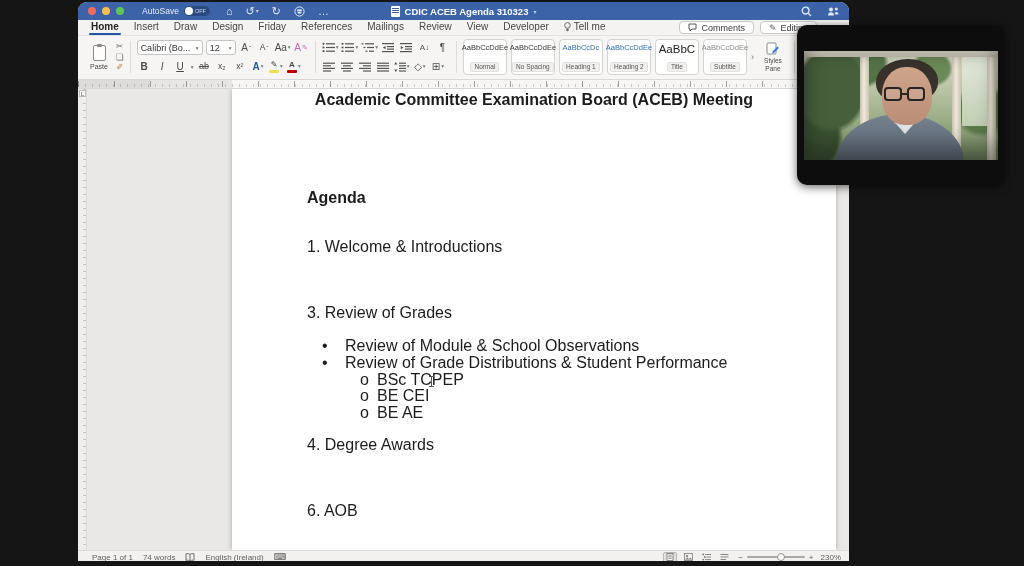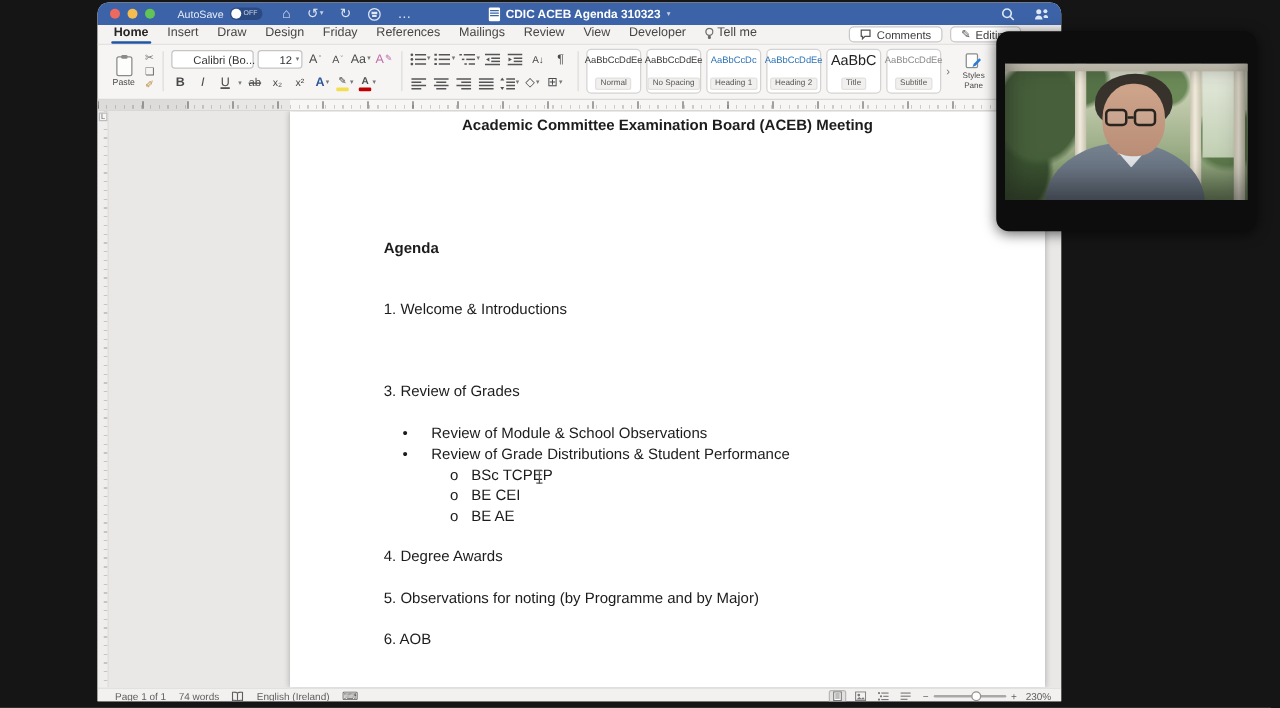--- a/index.html
+++ b/index.html
@@ -47,21 +47,21 @@
   .rbtn{min-width:15px;height:15px;display:flex;align-items:center;justify-content:center;border-radius:3px;color:#4a4a4a;font-size:10px;line-height:1;gap:1px;}
   .rbtn .crt{font-size:5.5px;color:#777;}
   .clipgrp{flex-direction:row;gap:4px;align-items:center;}
   .paste{display:flex;flex-direction:column;align-items:center;justify-content:center;gap:2px;width:26px;height:36px;}
   .clipboard{width:13px;height:16px;border:1px solid #8a8a88;border-radius:2px;background:#fdfdfc;position:relative;}
   .clipboard::before{content:"";position:absolute;top:-2px;left:3px;width:5px;height:3px;background:#8a8a88;border-radius:1px;}
   .paste .plabel{font-size:7px;color:#4a4a4a;}
   .clipcol{display:flex;flex-direction:column;justify-content:center;gap:2px;}
   .smic{font-size:8.5px;color:#6a6a68;line-height:1;}
   .smic.gold{color:#b98a3c;}
-  .combo{display:flex;align-items:center;justify-content:space-between;background:#fff;border:1px solid #c6c5c4;border-radius:3px;height:15px;padding:0 17px;font-size:9px;color:#333;gap:3px;white-space:nowrap;}
+  .combo{display:flex;align-items:center;justify-content:space-between;background:#fff;border:1px solid #c6c5c4;border-radius:3px;height:15px;padding:0 3px;font-size:9px;color:#333;gap:3px;white-space:nowrap;}
   .combo .crt{font-size:5.5px;color:#777;}
   .fontname{width:66px;} .fontsize{width:30px;}
   .bld{font-weight:bold;} .ita{font-style:italic;} .und{text-decoration:underline;} .stk{text-decoration:line-through;font-size:9px;}
   .fx-a{color:#2b579a;font-weight:bold;}
   .hl{display:flex;flex-direction:column;align-items:center;line-height:1;}
   .hl .bar{width:10px;height:3px;margin-top:1px;border-radius:1px;}
   .bar.yellow{background:#f3df4e;} .bar.red{background:#c00000;}
   .chips{flex-direction:row;align-items:center;gap:4px;}
   .chip{width:44px;height:36px;background:#fff;border:1px solid #d4d3d2;border-radius:4px;display:flex;flex-direction:column;align-items:center;justify-content:space-between;padding:4px 0 2px;}
   .chip .prev{font-size:7.5px;color:#3a3a3a;white-space:nowrap;line-height:1;}
@@ -84,21 +84,21 @@
   .ruler-h .mL{position:absolute;left:0;top:0;bottom:0;width:72px;background:#dddcdb;}
   .ruler-h .mR{position:absolute;right:0;top:0;bottom:0;width:14px;background:#dddcdb;}
 
   
   .workspace{position:relative;height:461px;background:#e9e8e7;overflow:hidden;}
   .ruler-v{position:absolute;left:0;top:0;bottom:0;width:9px;background:#efeeed;border-right:1px solid #dddcdb;
     background-image:repeating-linear-gradient(to bottom, rgba(120,120,120,.35) 0 1px, transparent 1px 7px);
     background-size:3px 100%;background-position:5px 0;background-repeat:no-repeat;}
   .tabstop{position:absolute;left:1px;top:1px;width:7px;height:7px;border:1px solid #bbb;background:#f6f5f4;font-size:6px;color:#666;line-height:6px;text-align:center;}
   .page{position:absolute;left:154px;top:0;width:604px;height:461px;background:#fff;box-shadow:0 0 5px rgba(0,0,0,.28);}
-  .dl{position:absolute;font-size:12px;color:#1c1c1c;white-space:nowrap;line-height:14px;}
+  .dl{position:absolute;font-size:16px;color:#1c1c1c;white-space:nowrap;line-height:14px;}
   .dl.center{left:0;right:0;text-align:center;}
   .dl.b{font-weight:bold;}
   .li{left:75px;}
   .bl{left:90px;display:flex;}
   .bl .mk{width:23px;}
   .sb{left:128px;display:flex;}
   .sb .mk{width:17px;}
   .caret-ibeam{position:absolute;left:196px;top:287px;width:7px;height:12px;}
   .caret-ibeam::before{content:"";position:absolute;left:3px;top:1px;bottom:1px;width:1px;background:#555;}
   .caret-ibeam::after{content:"";position:absolute;left:1px;top:0;width:5px;height:1px;background:#555;box-shadow:0 10px 0 #555;}
@@ -528,21 +528,20 @@
         <div class="dl sb" style="top:300px">
           <span class="mk">o</span>
           <span>BE CEI</span>
         </div>
         <div class="dl sb" style="top:317px">
           <span class="mk">o</span>
           <span>BE AE</span>
         </div>
 
         <div class="dl li" style="top:349px">4. Degree Awards</div>
-        <div class="dl li" style="top:382px">5. Observations for noting (by Programme and by Major)</div>
         <div class="dl li" style="top:415px">6. AOB</div>
 
         <div class="caret-ibeam"></div>
       </div>
     </div>
 
     <div class="statusbar">
       <span class="sb-item">Page 1 of 1</span>
       <span class="sb-item">74 words</span>
       <span class="sb-item">

